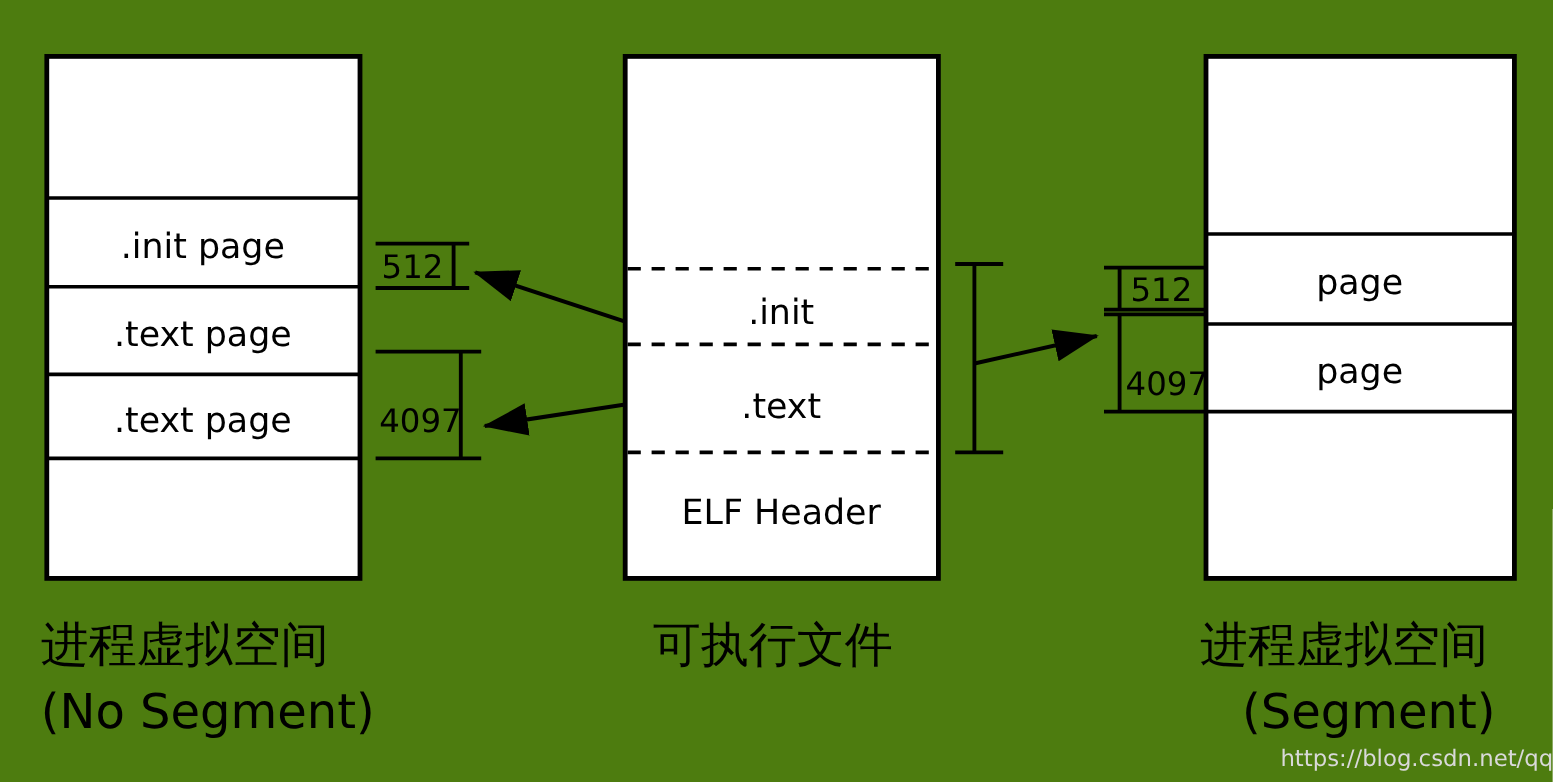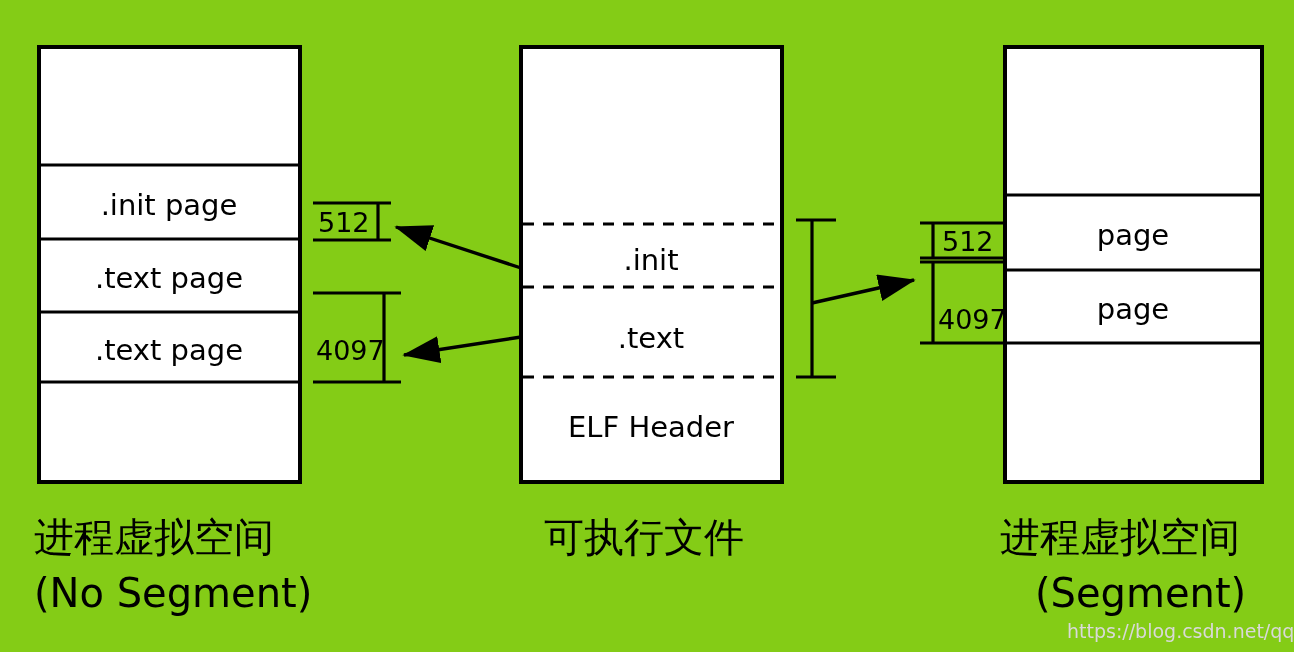--- a/index.html
+++ b/index.html
@@ -9,21 +9,21 @@
     background: #ffffff;
   }
   body {
     font-family: "DejaVu Sans", "Liberation Sans", sans-serif;
     color: #000000;
   }
   #stage {
     position: relative;
     width: 1294px;
     height: 652px;
-    background: #84cc16;
+    background: #4d7c0f;
     overflow: hidden;
   }
   svg#diagram {
     position: absolute;
     left: 0;
     top: 0;
     width: 1294px;
     height: 652px;
     display: block;
   }

